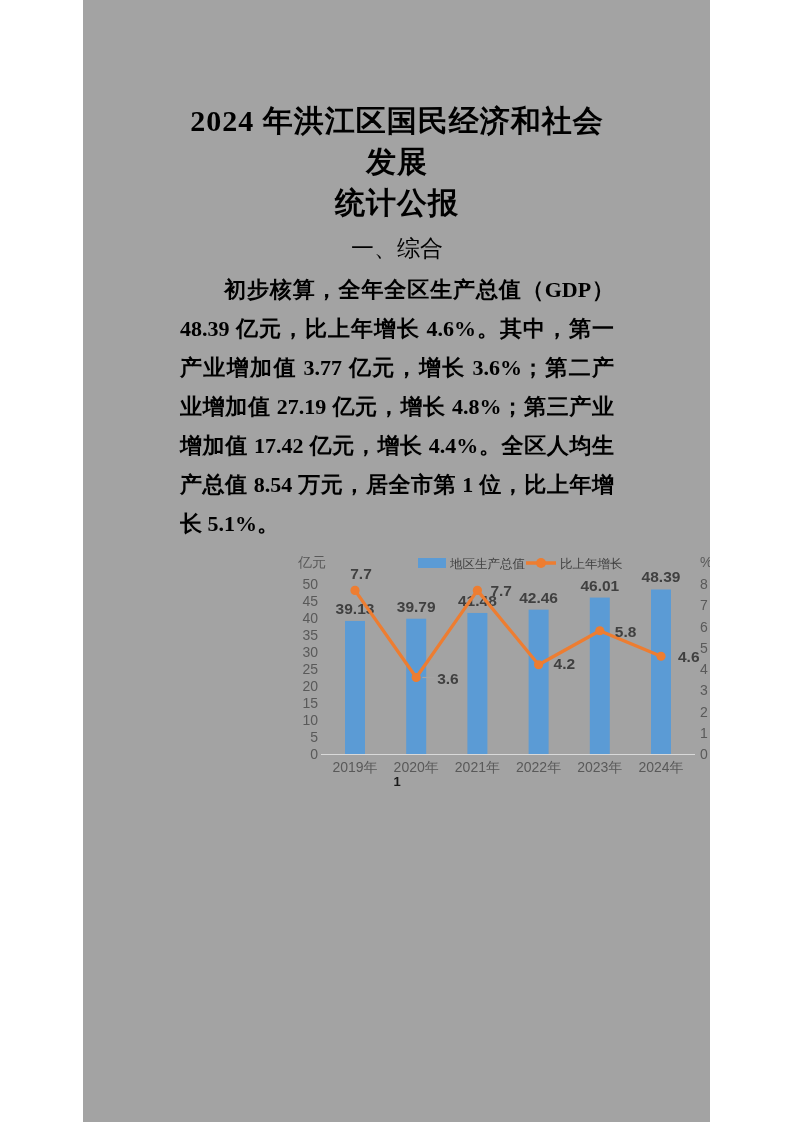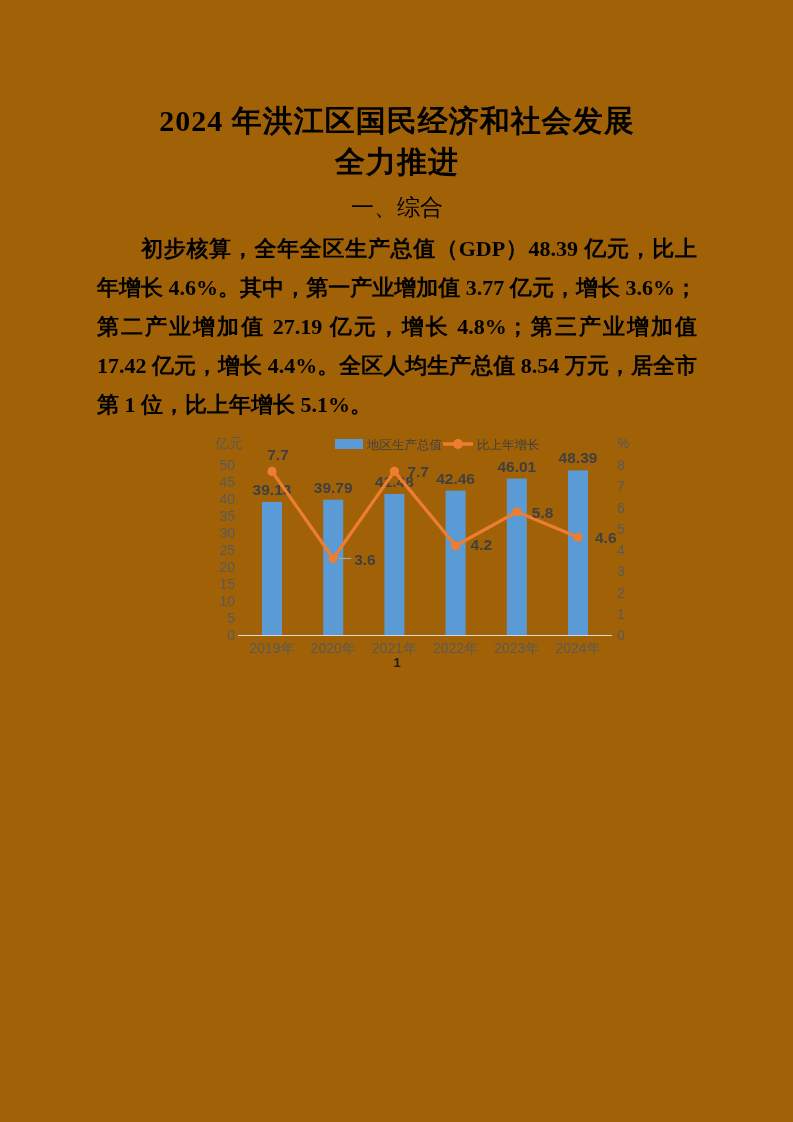--- a/index.html
+++ b/index.html
@@ -1,21 +1,21 @@
 <!DOCTYPE html>
 <html><head>
 <meta charset="utf-8">
 <style>
   html, body { margin: 0; padding: 0; background: #ffffff; }
   .page {
     position: relative;
-    width: 793px;
+    width: 627px;
     height: 1122px;
     margin: 0 auto;
-    background: #a16207;
+    background: #a3a3a3;
     color: #000000;
     box-sizing: border-box;
     padding: 100px 96px 0 97px;
     overflow: hidden;
     font-family: "Liberation Serif", "DejaVu Serif", serif;
   }
   .doc-title {
     margin: 0;
     font-size: 30px;
     line-height: 41px;
@@ -63,21 +63,21 @@
     color: #1a1a1a;
   }
 </style>
 </head>
 <body>
 
 <div class="page">
 
   <h1 class="doc-title">
     <span>2024 年洪江区国民经济和社会发展</span><br>
-    <span>全力推进</span>
+    <span>统计公报</span>
   </h1>
 
 
   <h2 class="section-heading">一、综合</h2>
 
   <p class="para para2">初步核算，全年全区生产总值（GDP）48.39 亿元，比上年增长 4.6%。其中，第一产业增加值 3.77 亿元，增长 3.6%；第二产业增加值 27.19 亿元，增长 4.8%；第三产业增加值 17.42 亿元，增长 4.4%。全区人均生产总值 8.54 万元，居全市第 1 位，比上年增长 5.1%。</p>
 
   <div class="chart-wrap" id="chart"><svg viewBox="0 0 460 235" width="460" height="235">
         <text x="22" y="22" class="axlab">亿元</text>
         <text x="424" y="22" class="axlab">%</text>

